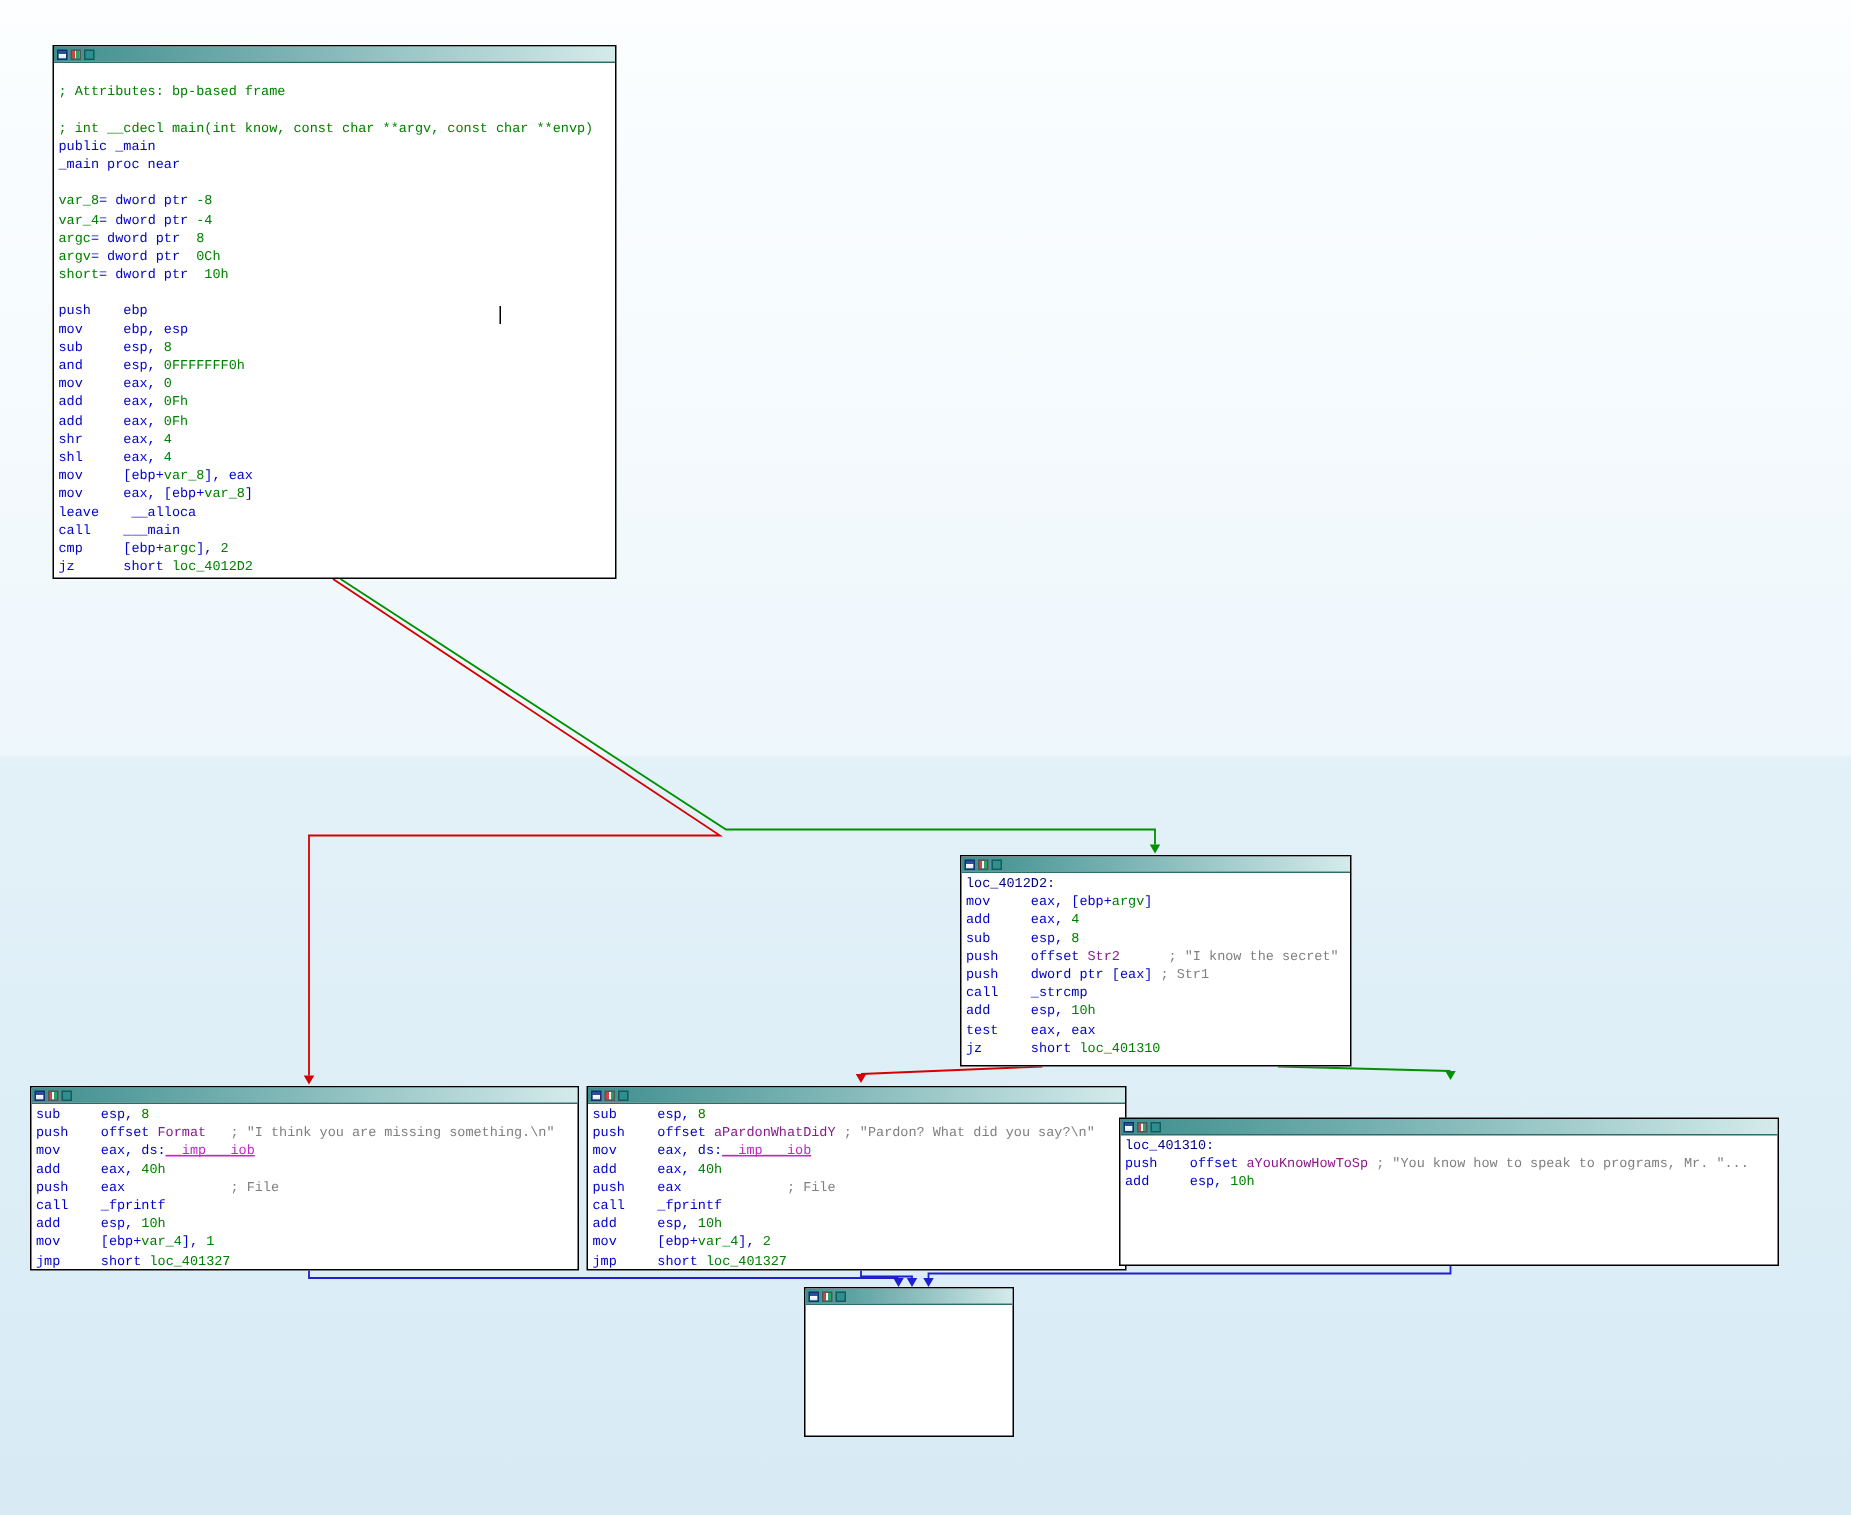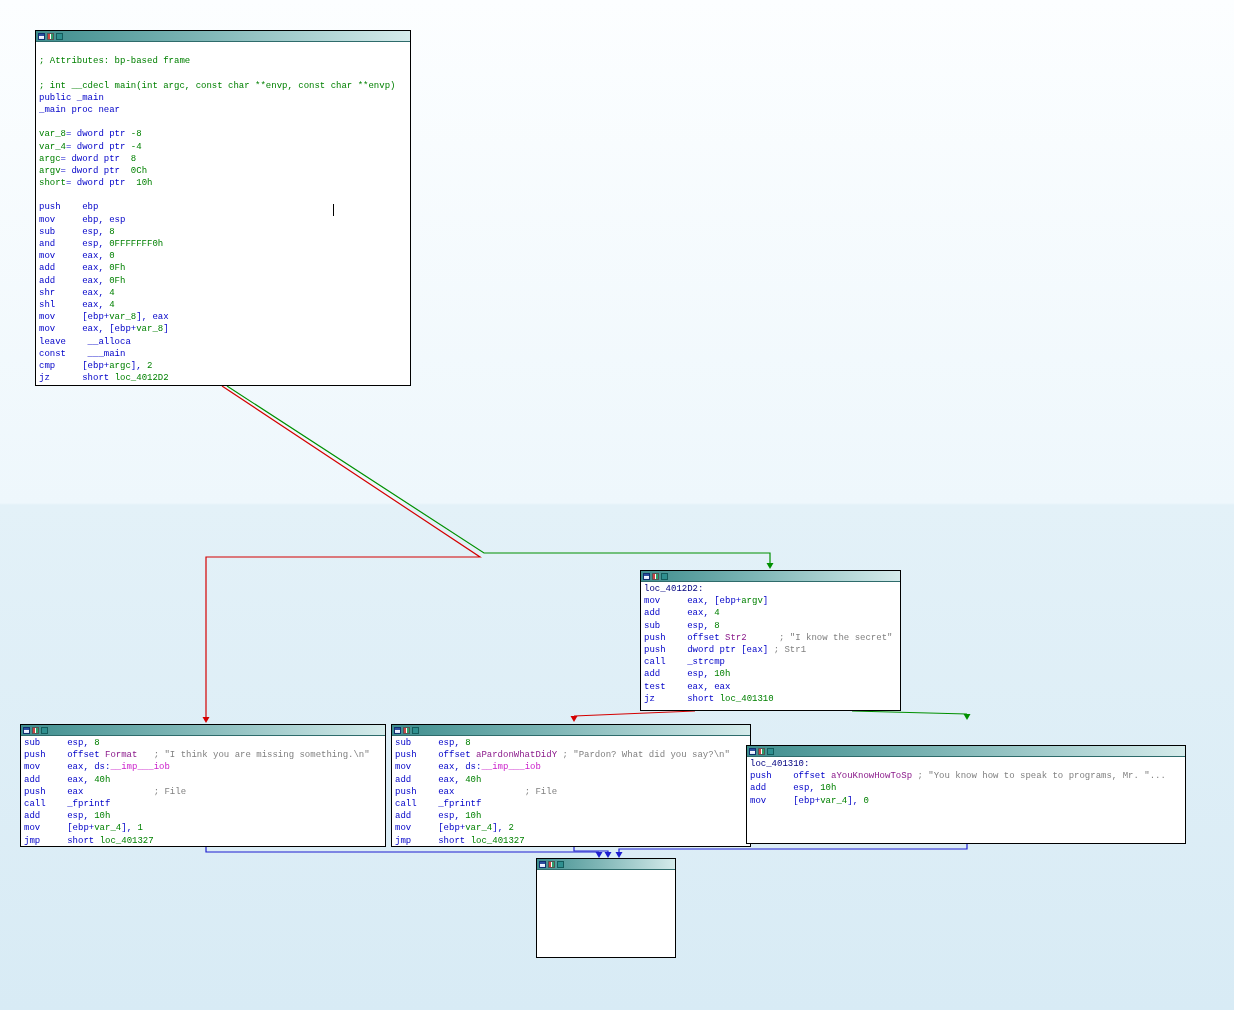--- a/index.html
+++ b/index.html
@@ -23,21 +23,21 @@
   .tbicon { width:7px; height:7px; display:inline-block; margin-right:2px; border:1px solid rgba(0,0,0,0.55); }
   .icon-0 { background:linear-gradient(180deg,#2c4ea0 0%,#2c4ea0 35%,#ffffff 35%,#d9e4ff 100%); border-color:#10306e; }
   .icon-1 { background:linear-gradient(90deg,#cc4444 0 2px,#ffffff 2px 3px,#2aa06a 3px 5px,#e8e8e8 5px); border-color:#555; }
   .icon-2 { background:#2f8f8f; border-color:#145c5c; }
   .code { padding:1px 3px; }
   .line { height:12.2px; line-height:12.2px; font-size:9px; white-space:pre; }
   .tk-ins  { color:var(--tk-ins,#0000c8); }
   .tk-grn  { color:var(--tk-grn,#008000); }
   .tk-auto { color:var(--tk-auto,#808080); }
   .tk-dat  { color:var(--tk-dat,#8b1a8b); }
-  .tk-imp  { color:var(--tk-imp,#cc22cc); }
+  .tk-imp  { color:var(--tk-imp,#cc22cc);text-decoration:underline; }
   .tk-lab  { color:var(--tk-lab,#000080);margin-top:20px; }
   #caret { position:absolute; width:1px; background:#000; }
 </style>
 </head>
 <body>
 
 <div id="canvas">
   <svg id="edges" xmlns="http://www.w3.org/2000/svg">
       <polyline points="227,386 484,553 770,553 770,563" fill="none" stroke="#009000" stroke-width="1.2"></polyline>
       <path d="M 766.5 563 L 773.5 563 L 770 569 Z" fill="#009000"></path>
@@ -58,21 +58,21 @@
       <div class="node" style="left: 35px; top: 30px; width: 376px; height: 356px;">
         <div class="titlebar">
           <span class="tbicon icon-0"></span>
           <span class="tbicon icon-1"></span>
           <span class="tbicon icon-2"></span>
         </div>
         <div class="code">
           <div class="line"> </div>
           <div class="line"><span class="tk-grn">; Attributes: bp-based frame</span></div>
           <div class="line"> </div>
-          <div class="line"><span class="tk-grn">; int __cdecl main(int argc, const char **envp, const char **envp)</span></div>
+          <div class="line"><span class="tk-grn">; int __cdecl main(int know, const char **argv, const char **envp)</span></div>
           <div class="line"><span class="tk-ins">public _main</span></div>
           <div class="line"><span class="tk-ins">_main proc near</span></div>
           <div class="line"> </div>
           <div class="line"><span class="tk-grn">var_8</span><span class="tk-ins">= dword ptr </span><span class="tk-grn">-8</span></div>
           <div class="line"><span class="tk-grn">var_4</span><span class="tk-ins">= dword ptr </span><span class="tk-grn">-4</span></div>
           <div class="line"><span class="tk-grn">argc</span><span class="tk-ins">= dword ptr  </span><span class="tk-grn">8</span></div>
           <div class="line"><span class="tk-grn">argv</span><span class="tk-ins">= dword ptr  </span><span class="tk-grn">0Ch</span></div>
           <div class="line"><span class="tk-grn">short</span><span class="tk-ins">= dword ptr  </span><span class="tk-grn">10h</span></div>
           <div class="line"> </div>
           <div class="line"><span class="tk-ins">push    ebp</span></div>
@@ -80,21 +80,21 @@
           <div class="line"><span class="tk-ins">sub     esp, </span><span class="tk-grn">8</span></div>
           <div class="line"><span class="tk-ins">and     esp, </span><span class="tk-grn">0FFFFFFF0h</span></div>
           <div class="line"><span class="tk-ins">mov     eax, </span><span class="tk-grn">0</span></div>
           <div class="line"><span class="tk-ins">add     eax, </span><span class="tk-grn">0Fh</span></div>
           <div class="line"><span class="tk-ins">add     eax, </span><span class="tk-grn">0Fh</span></div>
           <div class="line"><span class="tk-ins">shr     eax, </span><span class="tk-grn">4</span></div>
           <div class="line"><span class="tk-ins">shl     eax, </span><span class="tk-grn">4</span></div>
           <div class="line"><span class="tk-ins">mov     [ebp+</span><span class="tk-grn">var_8</span><span class="tk-ins">], eax</span></div>
           <div class="line"><span class="tk-ins">mov     eax, [ebp+</span><span class="tk-grn">var_8</span><span class="tk-ins">]</span></div>
           <div class="line"><span class="tk-ins">leave    __alloca</span></div>
-          <div class="line"><span class="tk-ins">const    ___main</span></div>
+          <div class="line"><span class="tk-ins">call    ___main</span></div>
           <div class="line"><span class="tk-ins">cmp     [ebp+</span><span class="tk-grn">argc</span><span class="tk-ins">], </span><span class="tk-grn">2</span></div>
           <div class="line"><span class="tk-ins">jz      short </span><span class="tk-grn">loc_4012D2</span></div>
         </div>
       </div>
       <div class="node" style="left: 640px; top: 570px; width: 261px; height: 141px;">
         <div class="titlebar">
           <span class="tbicon icon-0"></span>
           <span class="tbicon icon-1"></span>
           <span class="tbicon icon-2"></span>
         </div>
@@ -150,21 +150,20 @@
       <div class="node" style="left: 746px; top: 745px; width: 440px; height: 99px;">
         <div class="titlebar">
           <span class="tbicon icon-0"></span>
           <span class="tbicon icon-1"></span>
           <span class="tbicon icon-2"></span>
         </div>
         <div class="code">
           <div class="line"><span class="tk-lab">loc_401310:</span></div>
           <div class="line"><span class="tk-ins">push    offset </span><span class="tk-dat">aYouKnowHowToSp</span><span class="tk-ins"> </span><span class="tk-auto">; "You know how to speak to programs, Mr. "...</span></div>
           <div class="line"><span class="tk-ins">add     esp, </span><span class="tk-grn">10h</span></div>
-          <div class="line"><span class="tk-ins">mov     [ebp+</span><span class="tk-grn">var_4</span><span class="tk-ins">], </span><span class="tk-grn">0</span></div>
         </div>
       </div>
       <div class="node" style="left: 536px; top: 858px; width: 140px; height: 100px;">
         <div class="titlebar">
           <span class="tbicon icon-0"></span>
           <span class="tbicon icon-1"></span>
           <span class="tbicon icon-2"></span>
         </div>
       </div>
     </div>

